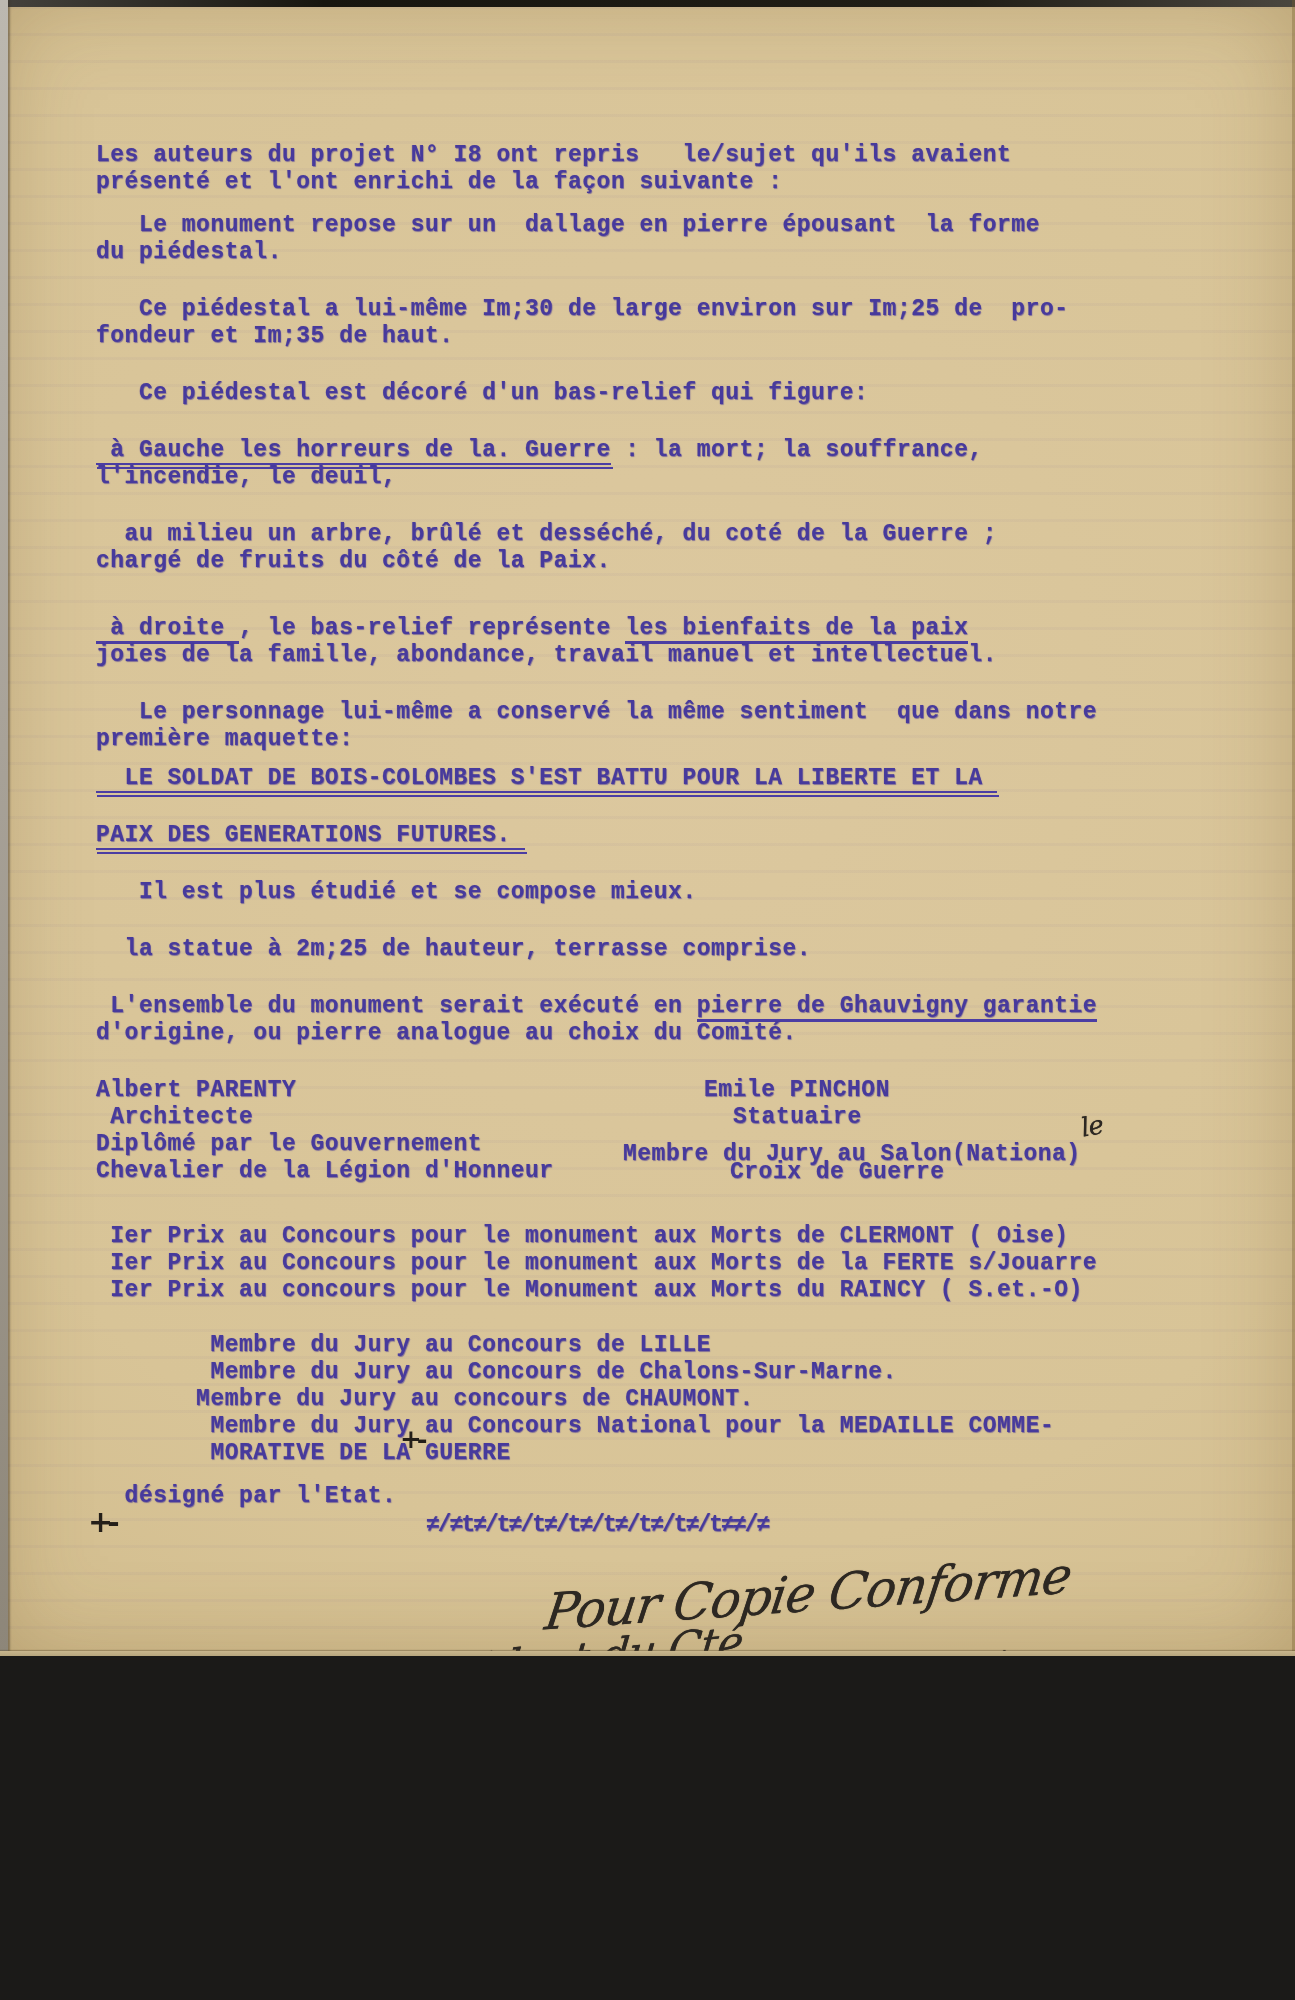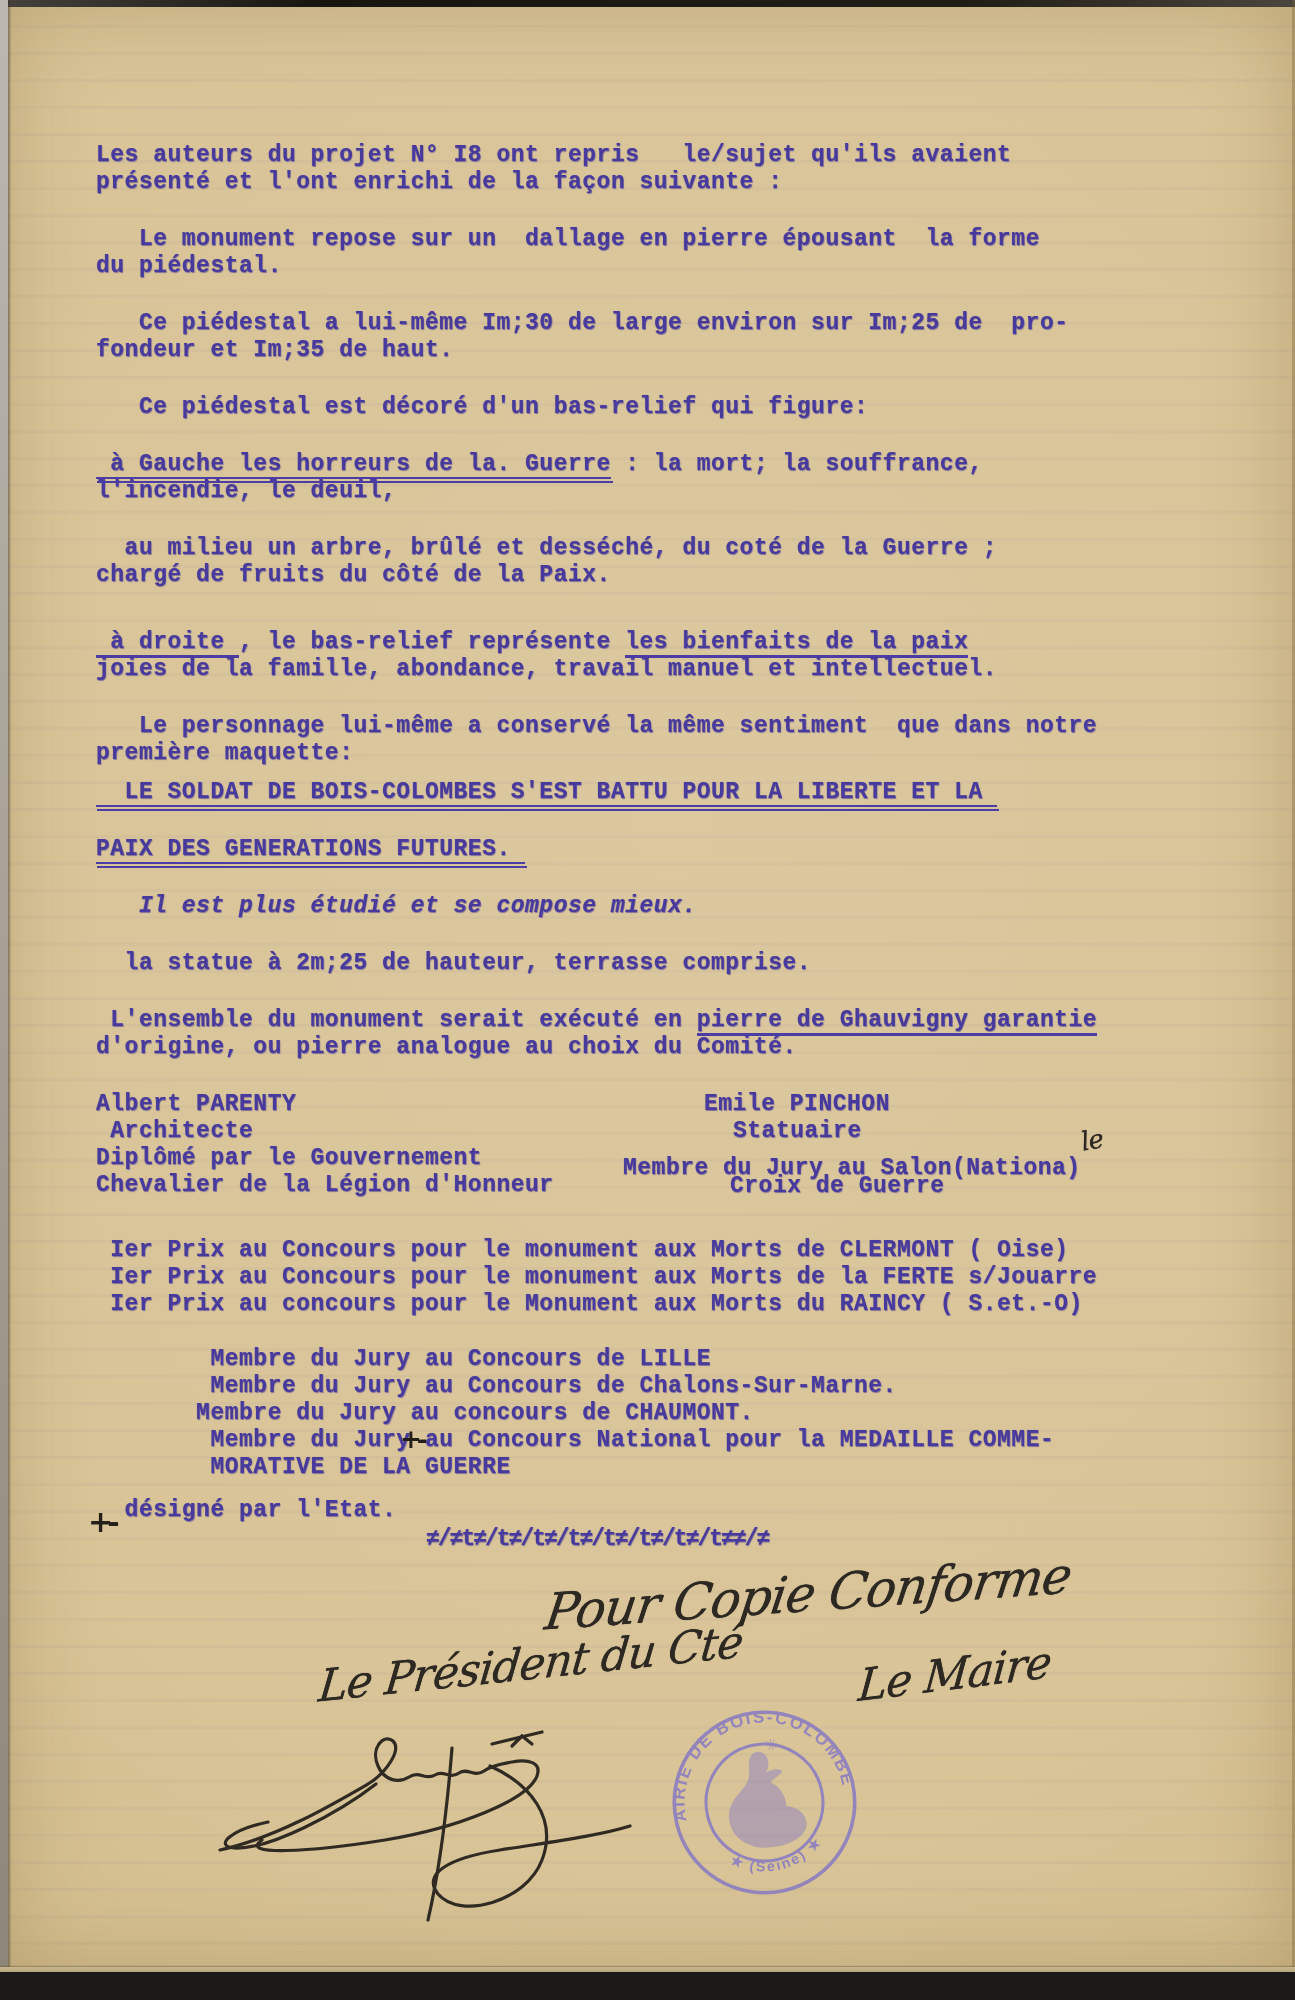--- a/index.html
+++ b/index.html
@@ -1,16 +1,16 @@
 <!DOCTYPE html>
 <html><head>
 <meta charset="utf-8">
 <style>
   html,body{margin:0;padding:0;background:#1b1a18;}
-  .page{position:relative;width:1295px;height:1972px;margin:0 auto;overflow:hidden;
+  .page{position:relative;width:1295px;height:1656px;margin:0 auto;overflow:hidden;
         background:radial-gradient(115% 95% at 52% 42%, #dcc89f 0%, #d8c497 55%, #ccb583 100%);}
   .page::before{content:"";position:absolute;inset:0;pointer-events:none;
         background:repeating-linear-gradient(0deg, rgba(92,74,148,0.045) 0 3px, transparent 3px 27px);}
   .page::after{content:"";position:absolute;inset:0;pointer-events:none;
         box-shadow:inset 0 0 90px rgba(110,82,36,0.28);}
   .edge-top{position:absolute;top:0;left:0;right:0;height:7px;
         background:linear-gradient(90deg,#45423d,#17150f 25%,#211e17 75%,#4a463f);z-index:5;}
   .edge-left{position:absolute;top:0;bottom:0;left:0;width:8px;
         background:linear-gradient(180deg,#bcb8b0,#a8a298 45%,#8d8679);box-shadow:2px 0 2px rgba(60,52,40,.45);z-index:5;}
   .edge-right{position:absolute;top:0;bottom:0;right:0;width:3px;background:rgba(120,95,50,.35);z-index:5;}
@@ -54,21 +54,21 @@
   <div class="edge-right"></div>
   <div class="edge-bottom"></div>
 
   <div class="body">
 
     <div>
         <div class="para" style="margin-top: 0px;">
           <div class="tline"><span>Les auteurs du projet N° I8 ont repris   le/sujet qu'ils avaient</span></div>
           <div class="tline"><span>présenté et l'ont enrichi de la façon suivante :</span></div>
         </div>
-        <div class="para" style="margin-top: 30px;">
+        <div class="para" style="margin-top: 16px;">
           <div class="tline"><span>   Le monument repose sur un  dallage en pierre épousant  la forme</span></div>
           <div class="tline"><span>du piédestal.</span></div>
         </div>
         <div class="para" style="margin-top: 30px;">
           <div class="tline"><span>   Ce piédestal a lui-même Im;30 de large environ sur Im;25 de  pro-</span></div>
           <div class="tline"><span>fondeur et Im;35 de haut.</span></div>
         </div>
         <div class="para" style="margin-top: 30px;">
           <div class="tline"><span>   Ce piédestal est décoré d'un bas-relief qui figure:</span></div>
         </div>
@@ -87,21 +87,21 @@
         <div class="para" style="margin-top: 30px;">
           <div class="tline"><span>   Le personnage lui-même a conservé la même sentiment  que dans notre</span></div>
           <div class="tline"><span>première maquette:</span></div>
         </div>
         <div class="para" style="margin-top: 12px;">
           <div class="tline"><span class="u2">  LE SOLDAT DE BOIS-COLOMBES S'EST BATTU POUR LA LIBERTE ET LA </span></div>
         </div>
         <div class="para" style="margin-top: 30px;">
           <div class="tline"><span class="u2">PAIX DES GENERATIONS FUTURES. </span></div>
         </div>
-        <div class="para" style="margin-top: 30px; font-style: italic;">
+        <div class="para" style="margin-top: 30px;">
           <div class="tline"><span>   Il est plus étudié et se compose mieux.</span></div>
         </div>
         <div class="para" style="margin-top: 30px;">
           <div class="tline"><span>  la statue à 2m;25 de hauteur, terrasse comprise.</span></div>
         </div>
         <div class="para" style="margin-top: 30px;">
           <div class="tline"><span> L'ensemble du monument serait exécuté en </span><span class="u1">pierre de Ghauvigny garantie</span></div>
           <div class="tline"><span>d'origine, ou pierre analogue au choix du Comité.</span></div>
         </div>
       </div>

